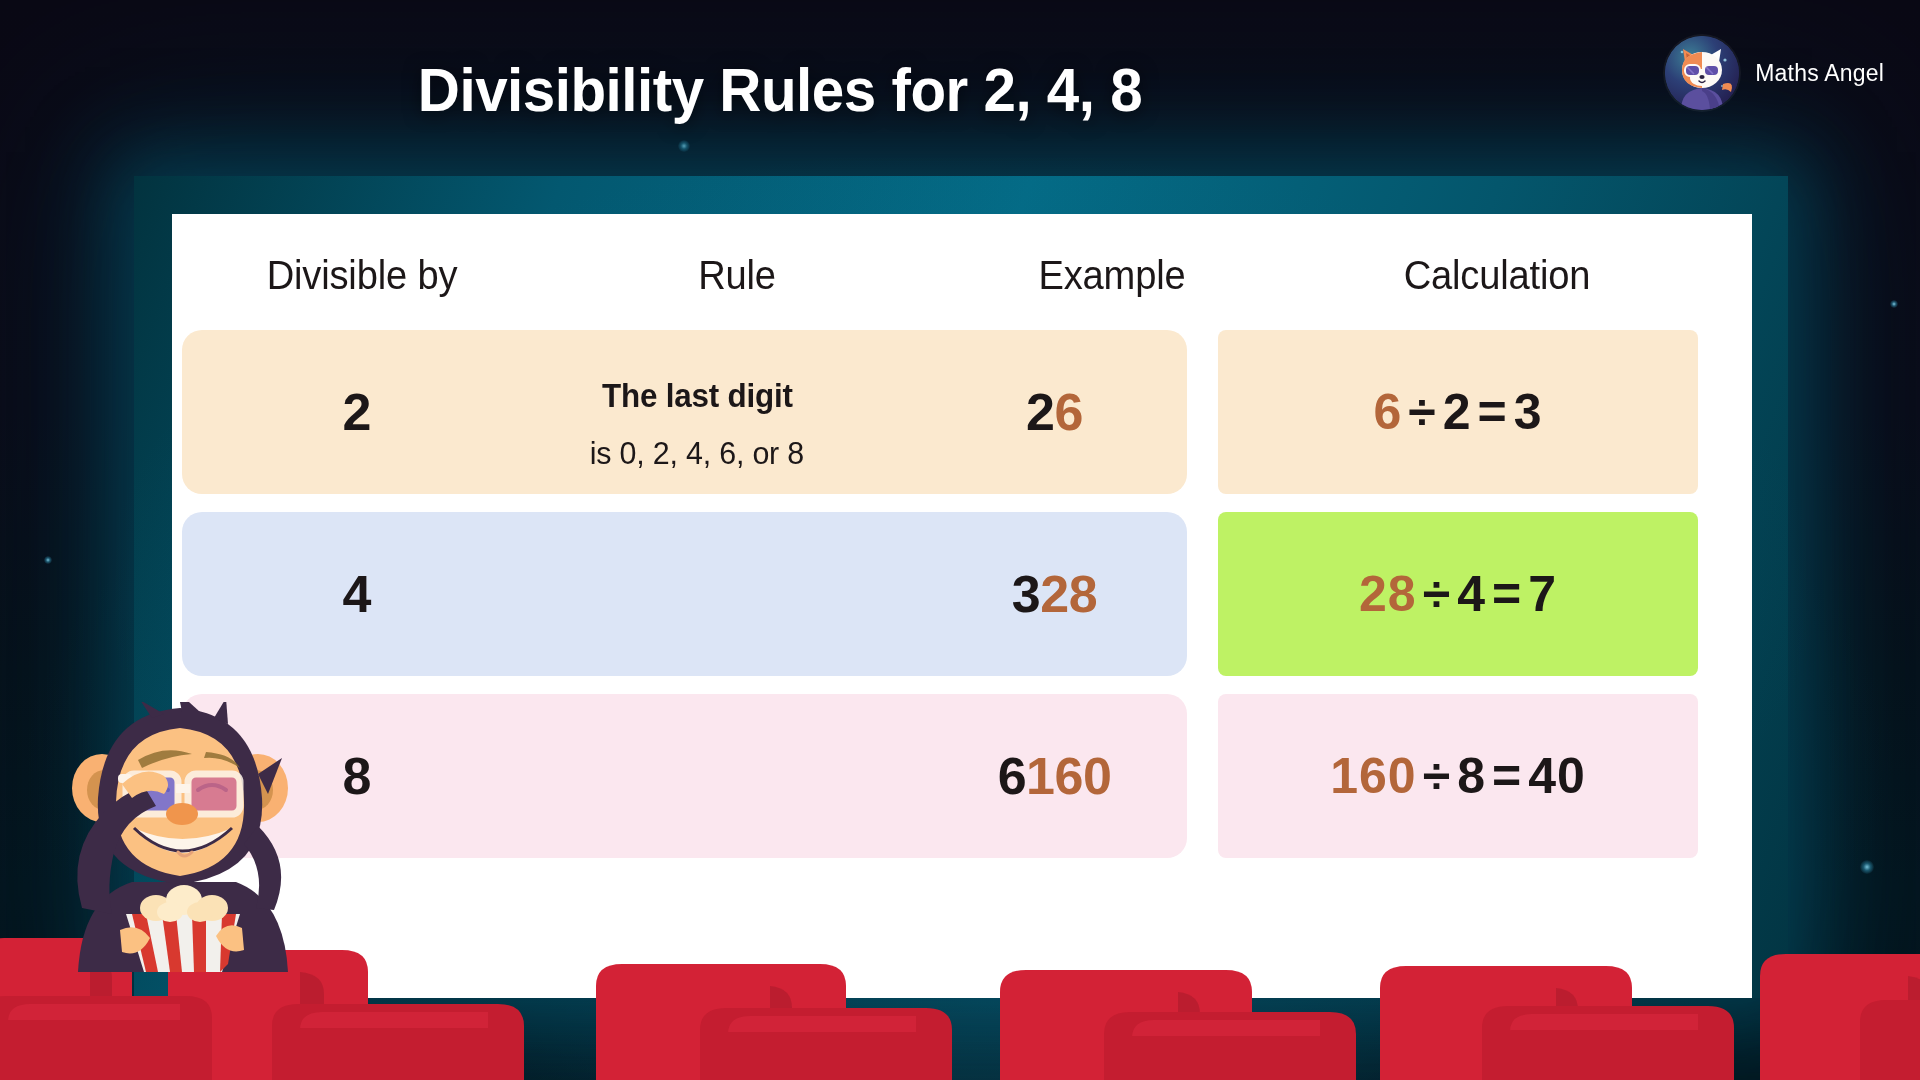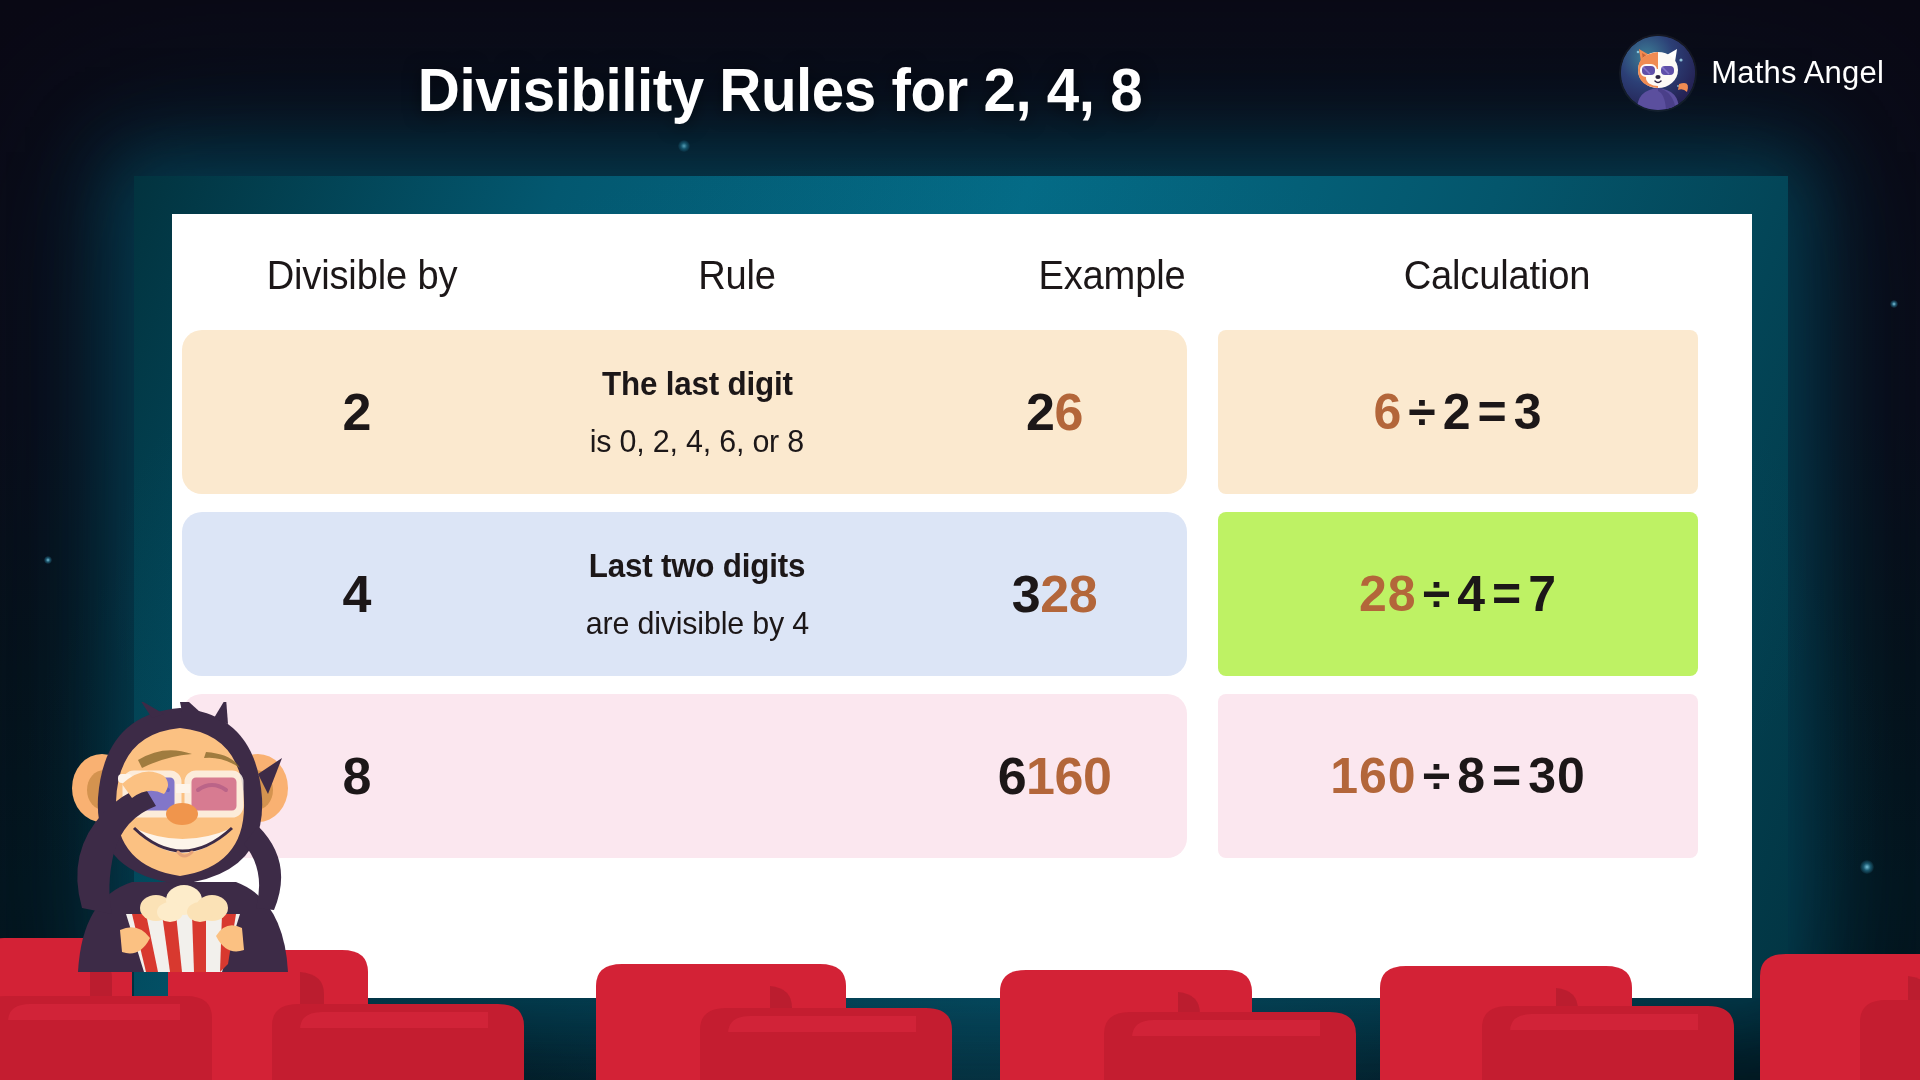--- a/index.html
+++ b/index.html
@@ -62,21 +62,21 @@
     width: 74px; height: 74px;
     border-radius: 50%;
     background: radial-gradient(circle at 32% 28%, #3f6f8f 0%, #2b3f74 45%, #241d4f 100%);
     position: relative;
     overflow: hidden;
     flex: none;
     box-shadow: 0 0 0 2px rgba(255,255,255,0.05);
   }
   #logo-text {
     color: #ffffff;
-    font-size: 31px;
+    font-size: 23px;
     font-weight: normal;
     letter-spacing: 0.2px;
     white-space: nowrap;
   }
 
   
   #screen-glow {
     position: absolute;
     left: 134px; top: 176px;
     width: 1654px; height: 822px;
@@ -153,21 +153,21 @@
     width: 250px; height: 164px;
     display: flex;
     align-items: center;
     justify-content: center;
     font-size: 52px;
     font-weight: bold;
     color: #1c1718;
   }
   .cell-rule {
     position: absolute;
-    left: 300px; top: 0;
+    left: 300px; top: 12px;
     width: 430px; height: 164px;
     display: flex;
     flex-direction: column;
     align-items: center;
     justify-content: center;
     gap: 20px;
   }
   .rule-line1 {
     font-size: 33px;
     font-weight: bold;
@@ -304,24 +304,20 @@
       <div class="row-calc" style="background: rgb(251, 233, 207);">
         <div class="calc-expr">
           <span class="hl">6</span><span class="dk calc-op">÷</span><span class="dk">2</span><span class="dk calc-op">=</span><span class="dk">3</span>
         </div>
       </div>
     </div>
 
     <div class="row" style="top:298px;">
       <div class="row-main" style="background: rgb(220, 229, 246);">
         <div class="cell-divisor">4</div>
-        <div class="cell-rule">
-          <div class="rule-line1">Last two digits</div>
-          <div class="rule-line2">are divisible by 4</div>
-        </div>
         <div class="cell-example">
           <span class="dk">3</span>
             <span class="hl">28</span>
         </div>
       </div>
       <div class="row-calc" style="background: #bef264;">
         <div class="calc-expr">
           <span class="hl">28</span><span class="dk calc-op">÷</span><span class="dk">4</span><span class="dk calc-op">=</span><span class="dk">7</span>
         </div>
       </div>
@@ -330,21 +326,21 @@
     <div class="row" style="top:480px;">
       <div class="row-main" style="background: rgb(251, 231, 239);">
         <div class="cell-divisor">8</div>
         <div class="cell-example">
           <span class="dk">6</span>
             <span class="hl">160</span>
         </div>
       </div>
       <div class="row-calc" style="background: rgb(251, 231, 239);">
         <div class="calc-expr">
-          <span class="hl">160</span><span class="dk calc-op">÷</span><span class="dk">8</span><span class="dk calc-op">=</span><span class="dk">30</span>
+          <span class="hl">160</span><span class="dk calc-op">÷</span><span class="dk">8</span><span class="dk calc-op">=</span><span class="dk">40</span>
         </div>
       </div>
     </div>
 
   </div>
 
   <div id="monkey">
     <svg viewBox="0 0 240 270" width="240" height="270" aria-hidden="true">
 
       <path d="M18 270 Q22 196 72 180 L176 180 Q224 198 228 270 Z" fill="#3d2b47"></path>

